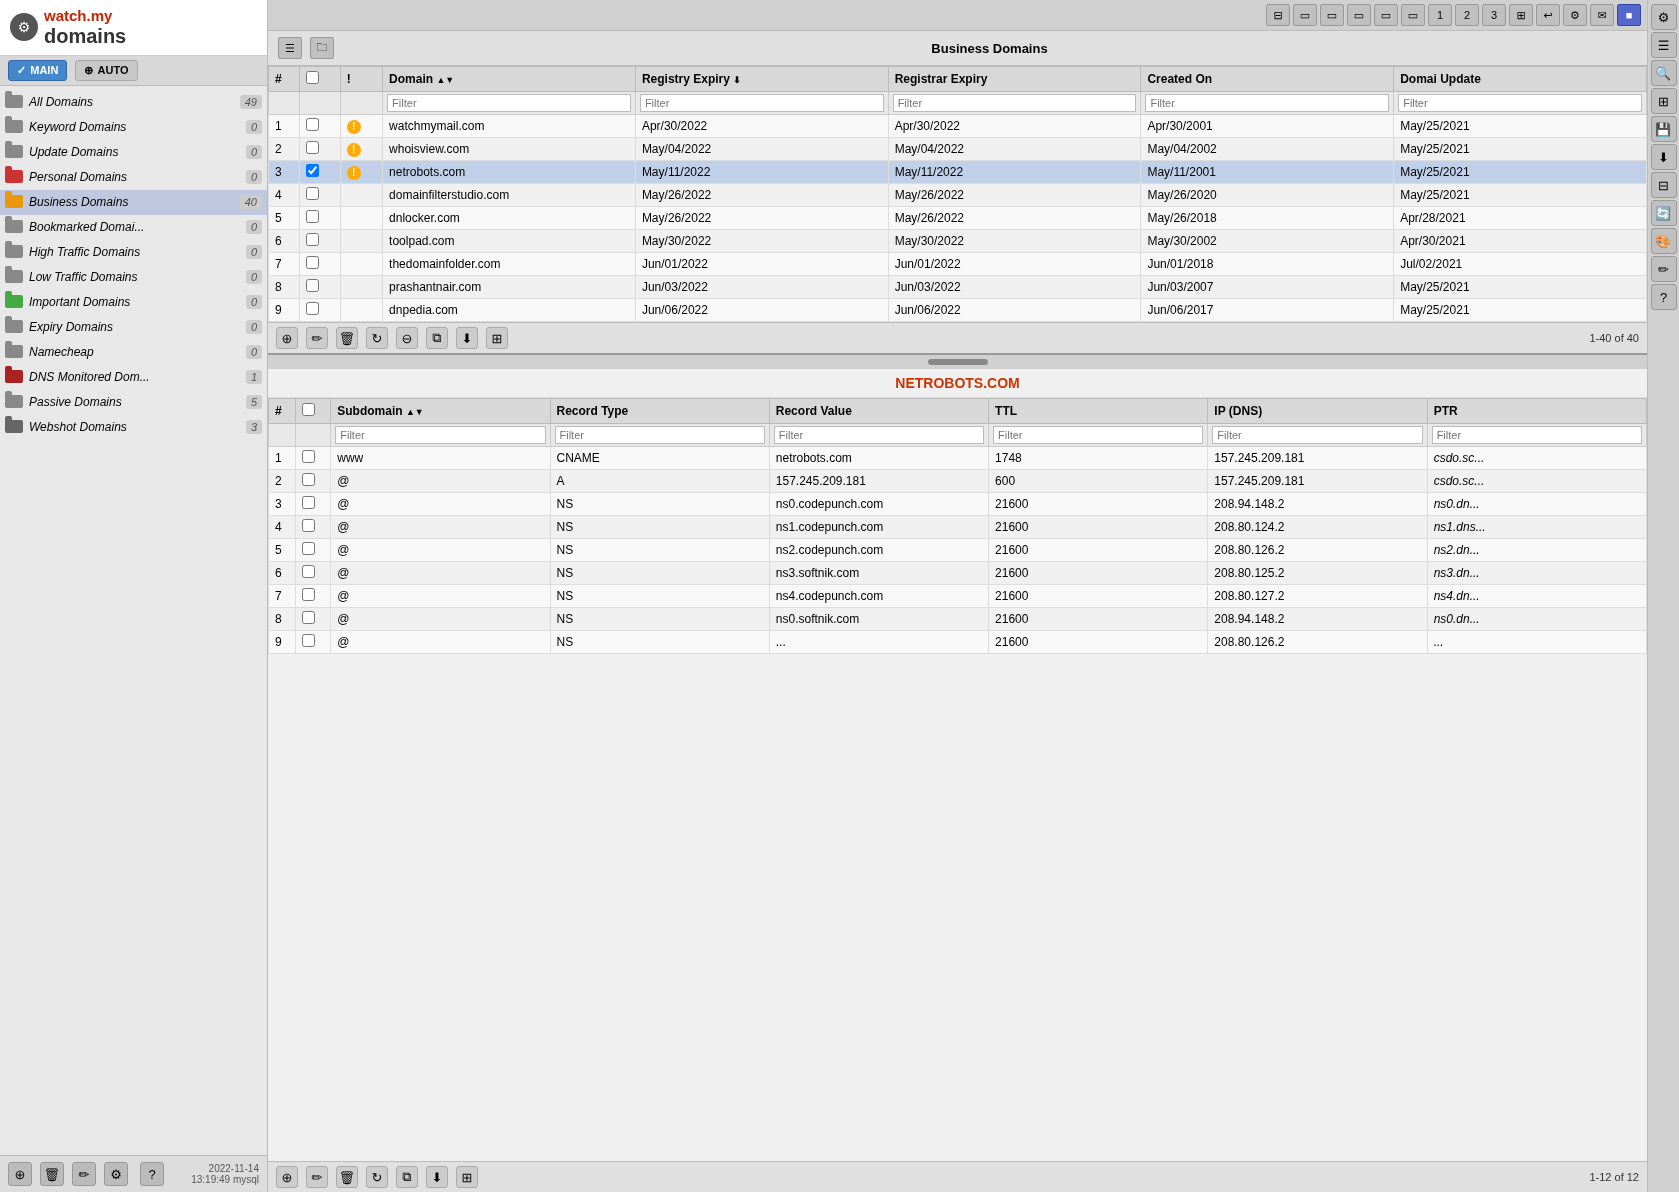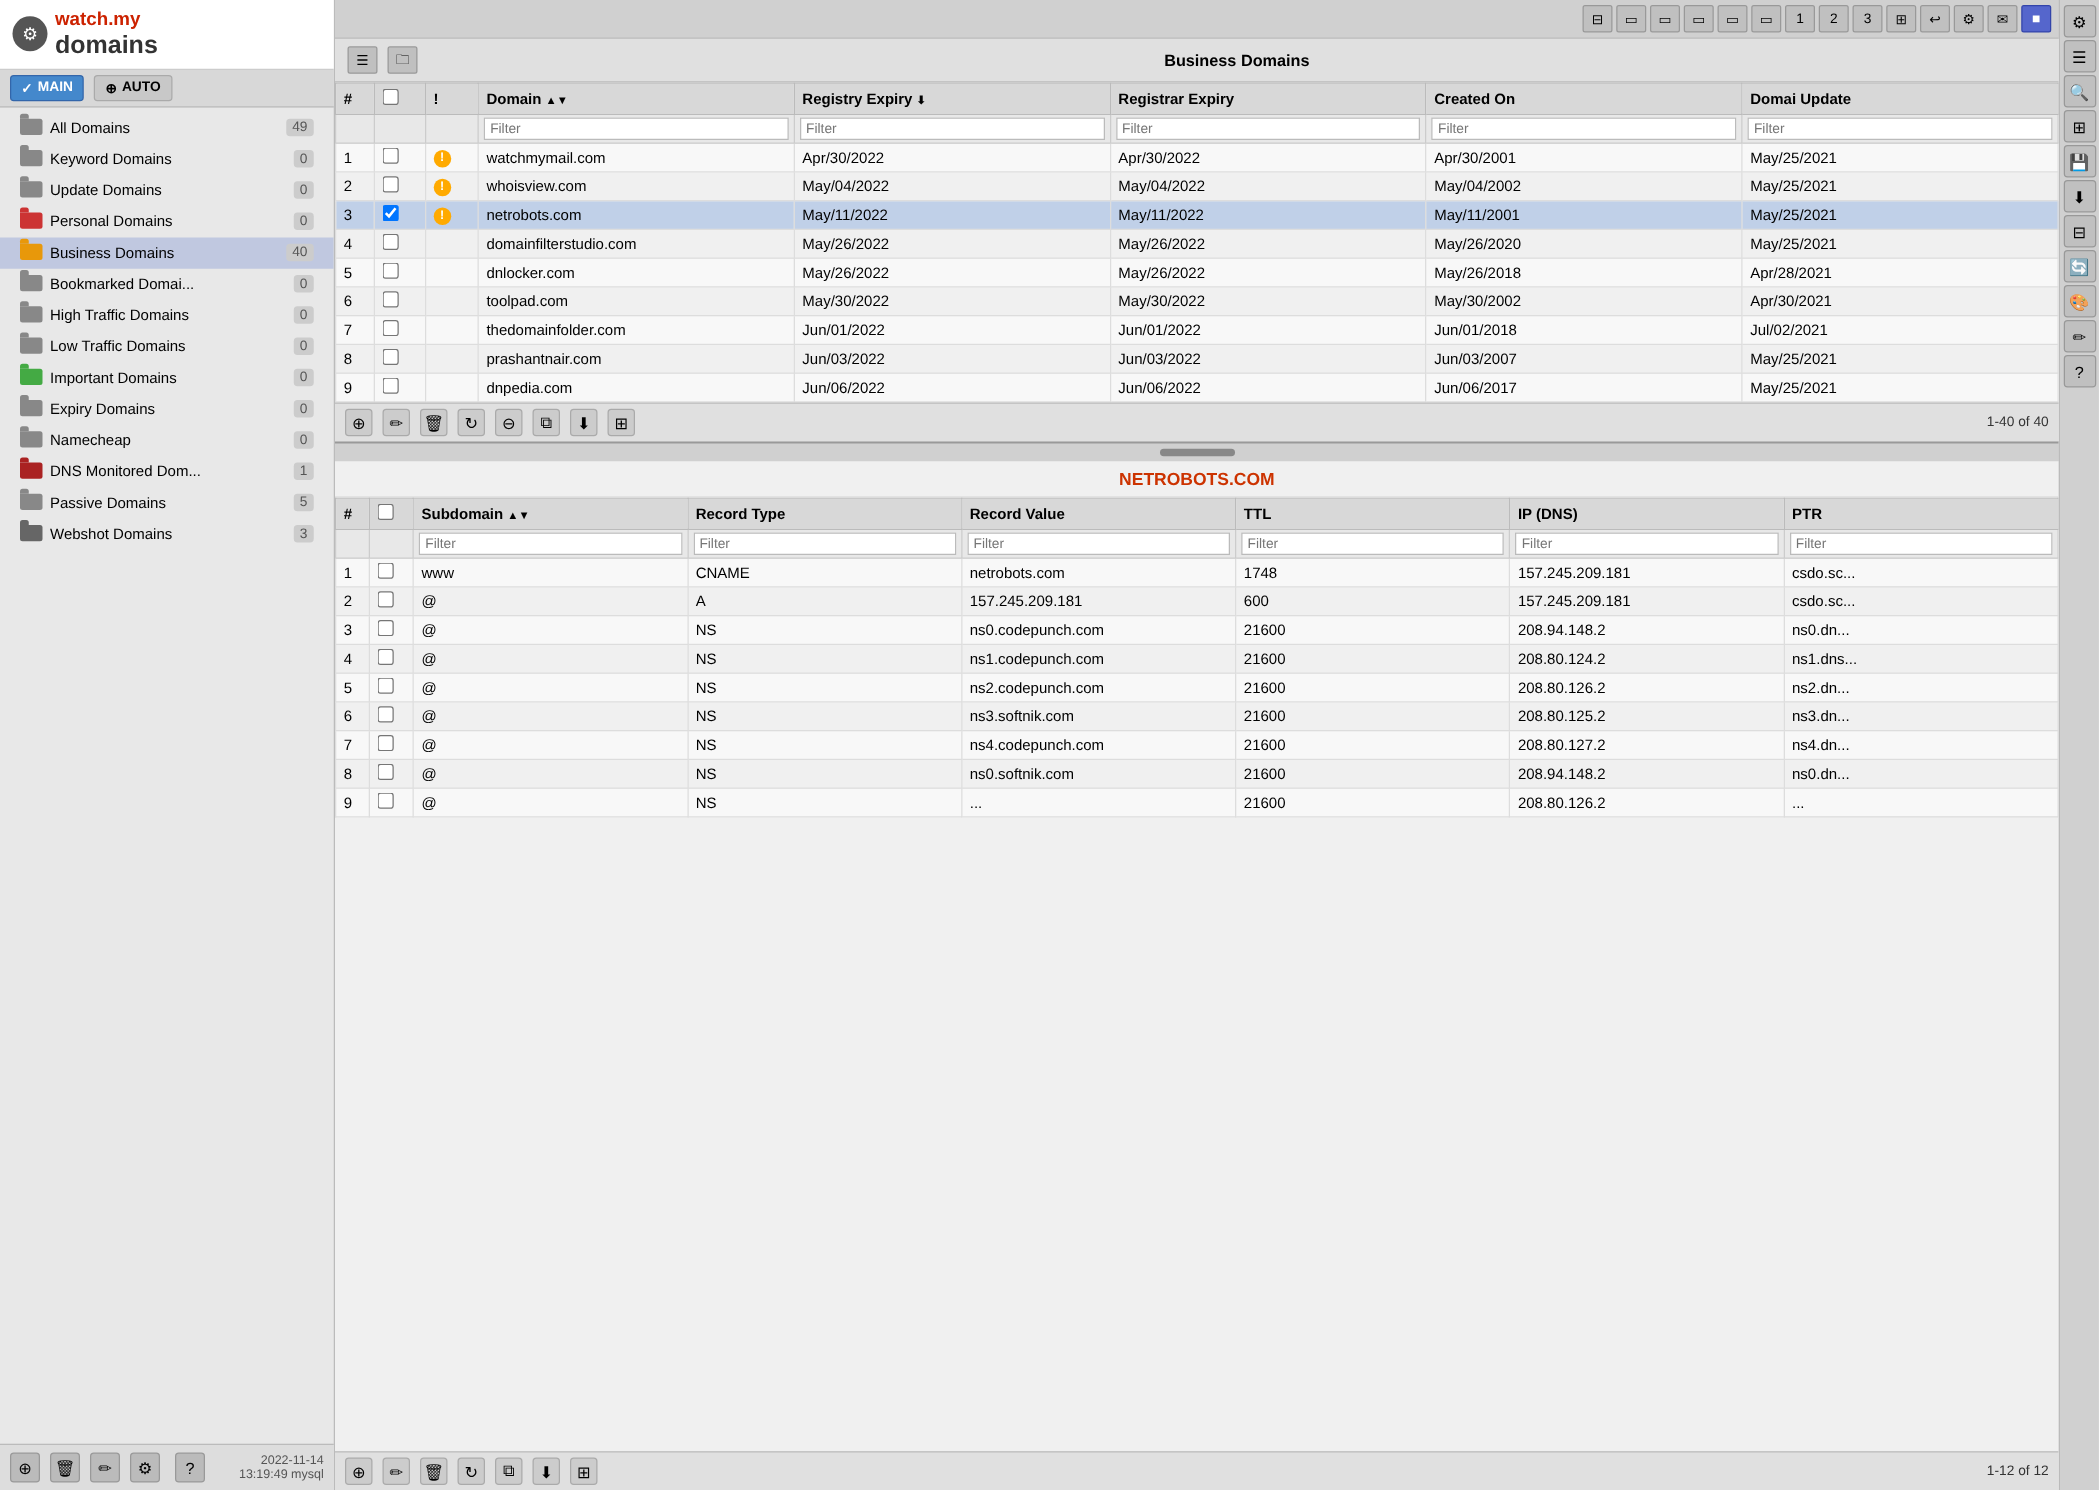--- a/index.html
+++ b/index.html
@@ -61,23 +61,24 @@
 
     .sidebar-list {
       flex: 1;
       overflow-y: auto;
       padding: 4px 0;
     }
 
     .sidebar-item {
       display: flex;
       align-items: flex-start;
-      padding: 5px 16px;
+      padding: 5px 5px;
       cursor: pointer;
       border-bottom: 1px solid transparent;
+      font-style: italic;
     }
     .sidebar-item.active { background: #c0c8e0; }
 
     .sidebar-label { flex: 1; font-size: 12px; }
     .sidebar-count { font-size: 11px; color: #555; margin-left: 4px; background: #ccc; border-radius: 3px; padding: 1px 5px; }
 
     .sidebar-footer {
       border-top: 1px solid #bbb;
       padding: 6px 8px;
       background: #ddd;
@@ -270,20 +271,21 @@
 
     .dns-table-wrapper {
       overflow: auto;
       flex: 1;
     }
 
     .ptr-cell {
       max-width: 100px;
       overflow: hidden;
       text-overflow: ellipsis;
+      font-style: italic;
     }
 
     
     #right-bar {
       width: 32px;
       background: #d0d0d0;
       border-left: 1px solid #bbb;
       display: flex;
       flex-direction: column;
       align-items: center;

